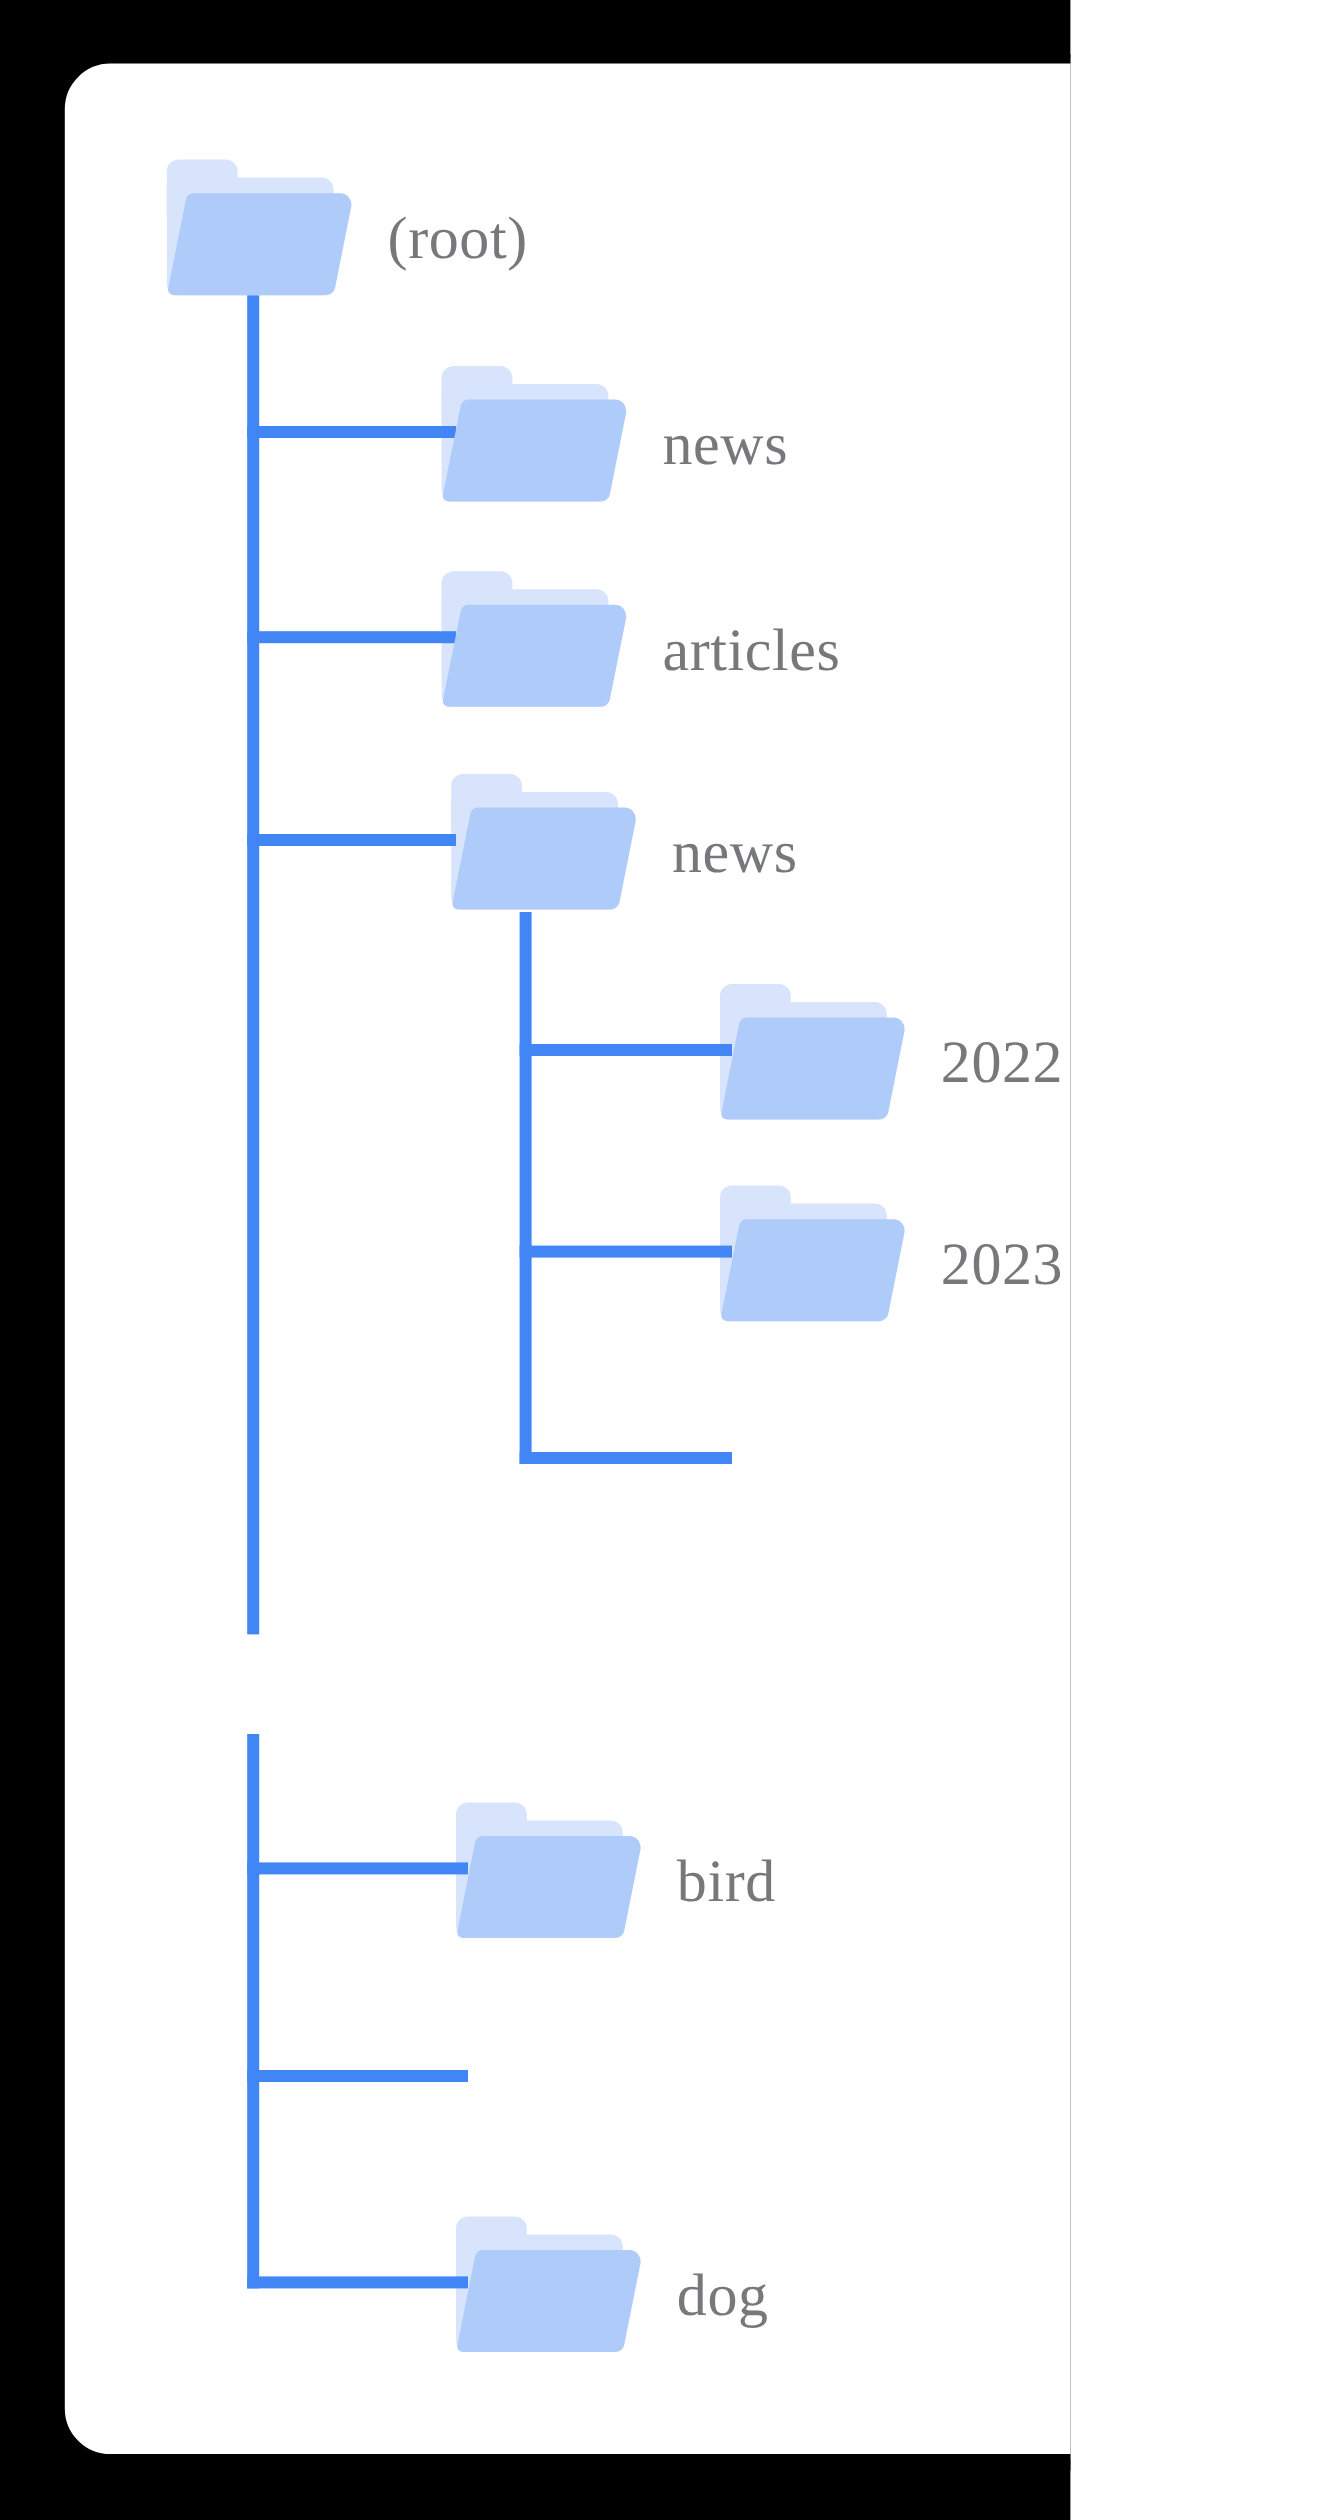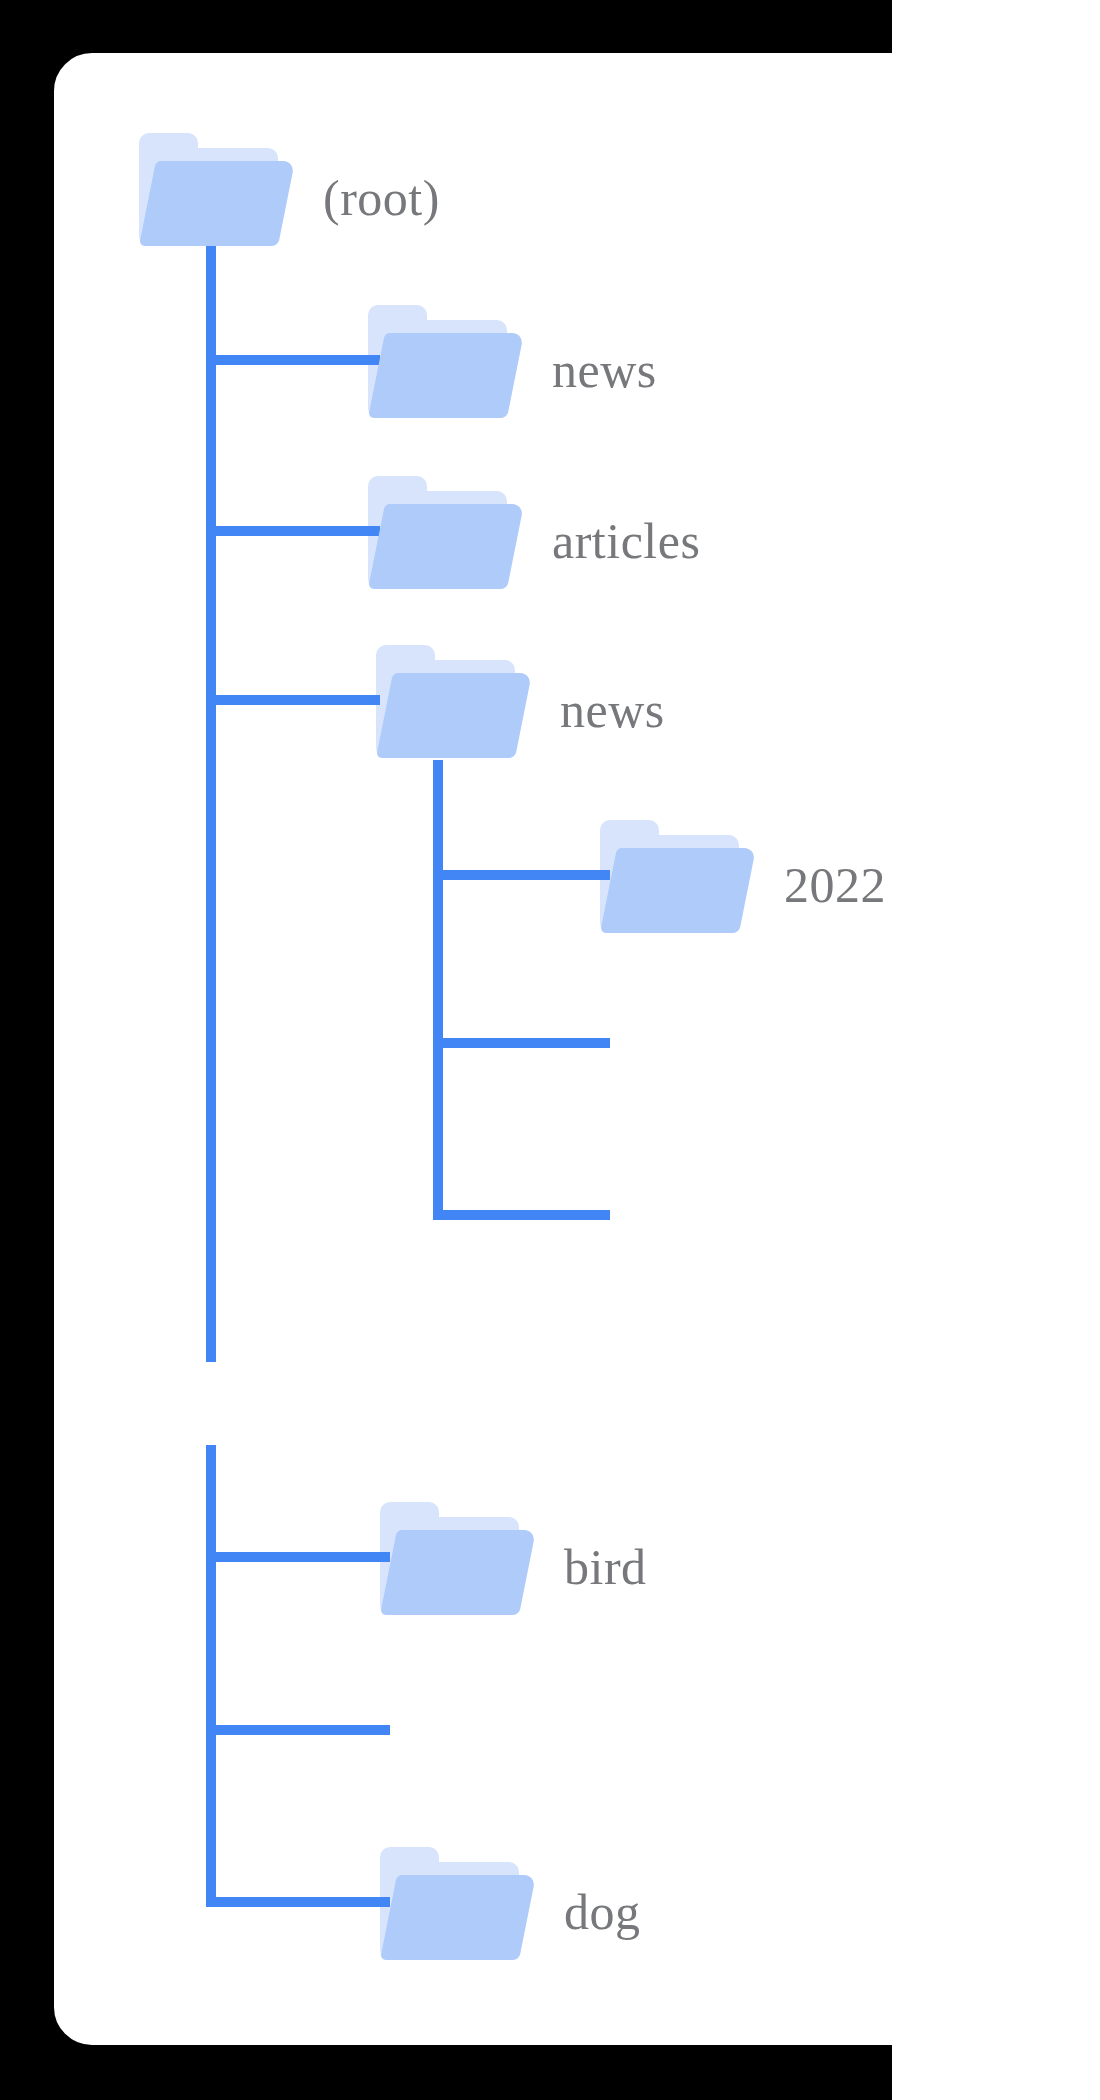--- a/index.html
+++ b/index.html
@@ -130,20 +130,28 @@
 
     <div class="node n-2022">
       <div class="folder">
         <div class="tab"></div>
         <div class="back"></div>
         <div class="front"></div>
       </div>
       <div class="label">2022</div>
     </div>
 
+    <div class="node n-2023">
+      <div class="folder">
+        <div class="tab"></div>
+        <div class="back"></div>
+        <div class="front"></div>
+      </div>
+      <div class="label">2023</div>
+    </div>
 
 
 
     <div class="node n-bird">
       <div class="folder">
         <div class="tab"></div>
         <div class="back"></div>
         <div class="front"></div>
       </div>
       <div class="label">bird</div>

